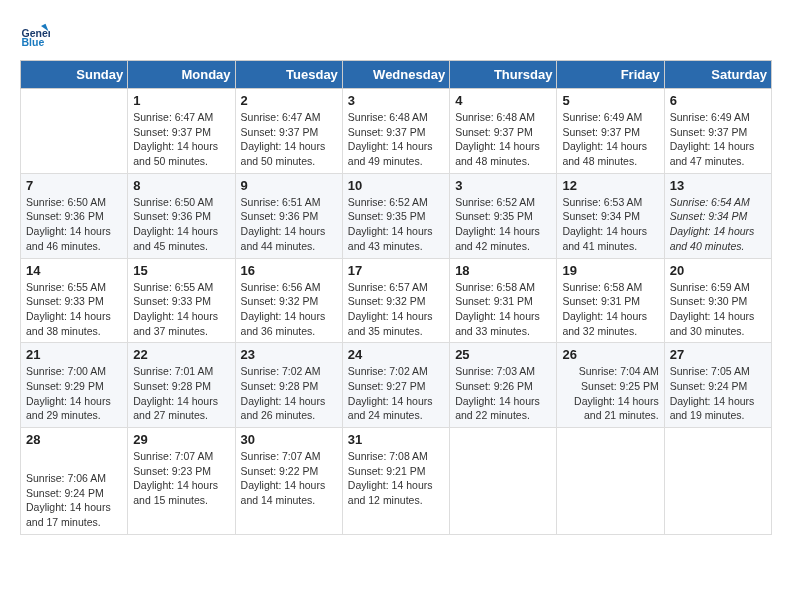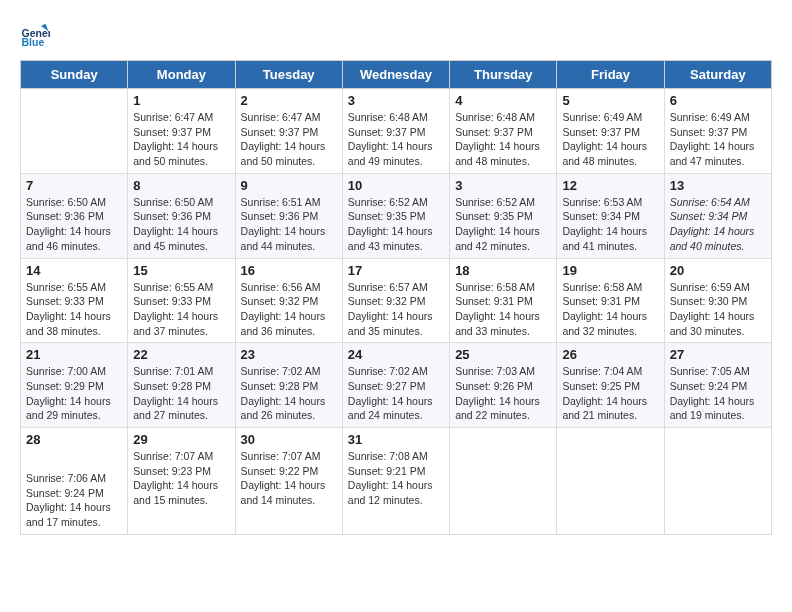--- a/index.html
+++ b/index.html
@@ -42,21 +42,21 @@
       width: 100%;
       border-collapse: collapse;
       font-size: 11px;
     }
     .calendar-table thead tr {
       background-color: #2a6aad;
       color: white;
     }
     .calendar-table thead th {
       padding: 6px 4px;
-      text-align: center;
+      text-align: right;
       font-size: 13px;
       font-weight: bold;
       border: 1px solid #ccc;
       margin-top: 16px;
     }
     .calendar-table tbody tr {
       border: 1px solid #ccc;
     }
     .calendar-table tbody td {
       padding: 4px 5px;
@@ -288,21 +288,21 @@
         </td>
         <td>
           <div class="day-number">25</div>
           <div class="day-info" style="white-space: pre-line;">Sunrise: 7:03 AM
 Sunset: 9:26 PM
 Daylight: 14 hours
 and 22 minutes.</div>
         </td>
         <td>
           <div class="day-number">26</div>
-          <div class="day-info" style="white-space: pre-line;">Sunrise: 7:04 AM
+          <div class="day-info" style="white-space: pre-line; text-align: right;">Sunrise: 7:04 AM
 Sunset: 9:25 PM
 Daylight: 14 hours
 and 21 minutes.</div>
         </td>
         <td>
           <div class="day-number">27</div>
           <div class="day-info" style="white-space: pre-line;">Sunrise: 7:05 AM
 Sunset: 9:24 PM
 Daylight: 14 hours
 and 19 minutes.</div>

